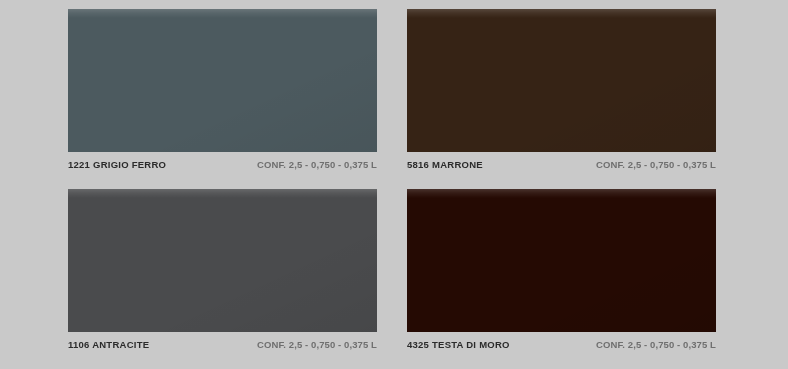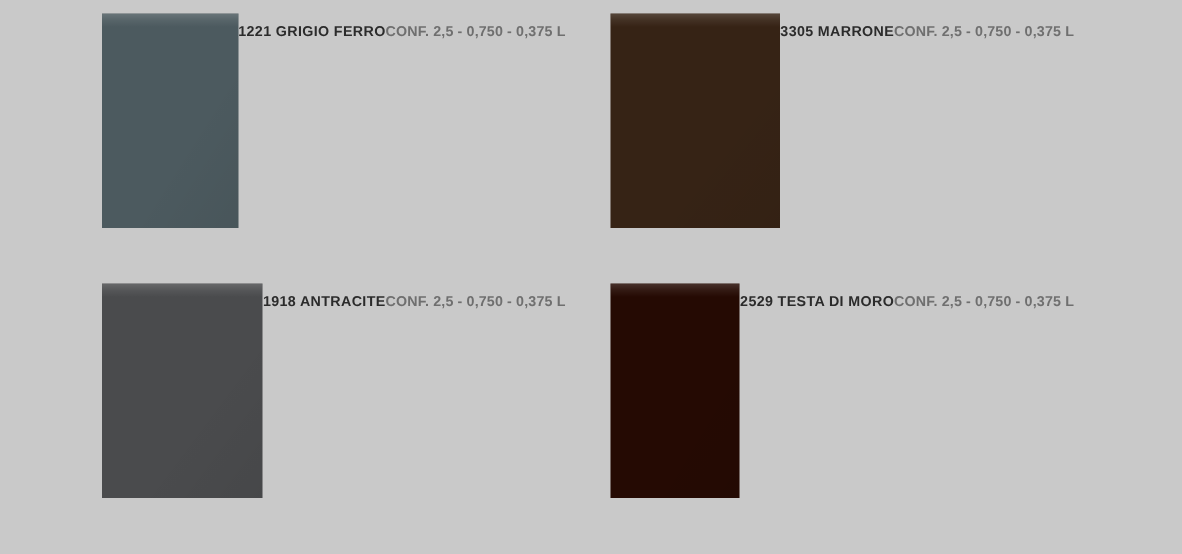--- a/index.html
+++ b/index.html
@@ -26,21 +26,21 @@
     column-gap: 30px;
     row-gap: 0px;
     padding: 9px 0 0 68px;
     box-sizing: border-box;
   }
 
   .swatch-card {
     position: relative;
     width: 309px;
     display: flex;
-    flex-direction: row;
+    flex-direction: column;
   }
 
   .swatch-chip {
     position: relative;
     width: 309px;
     height: 143px;
     overflow: hidden;
   }
 
   
@@ -103,34 +103,34 @@
     <div class="swatch-chip" style="background-color: rgb(76, 90, 95);"></div>
     <div class="swatch-caption">
       <span class="swatch-name">1221 GRIGIO FERRO</span>
       <span class="swatch-conf">CONF. 2,5 - 0,750 - 0,375 L</span>
     </div>
   </div>
 
   <div class="swatch-card">
     <div class="swatch-chip" style="background-color: rgb(54, 35, 21);"></div>
     <div class="swatch-caption">
-      <span class="swatch-name">3305 MARRONE</span>
+      <span class="swatch-name">5816 MARRONE</span>
       <span class="swatch-conf">CONF. 2,5 - 0,750 - 0,375 L</span>
     </div>
   </div>
 
   <div class="swatch-card">
     <div class="swatch-chip" style="background-color: rgb(74, 75, 77);"></div>
     <div class="swatch-caption">
-      <span class="swatch-name">1918 ANTRACITE</span>
+      <span class="swatch-name">1106 ANTRACITE</span>
       <span class="swatch-conf">CONF. 2,5 - 0,750 - 0,375 L</span>
     </div>
   </div>
 
   <div class="swatch-card">
     <div class="swatch-chip" style="background-color: rgb(37, 10, 3);"></div>
     <div class="swatch-caption">
-      <span class="swatch-name">2529 TESTA DI MORO</span>
+      <span class="swatch-name">4325 TESTA DI MORO</span>
       <span class="swatch-conf">CONF. 2,5 - 0,750 - 0,375 L</span>
     </div>
   </div>
 
 </div>
 
 </body></html>

